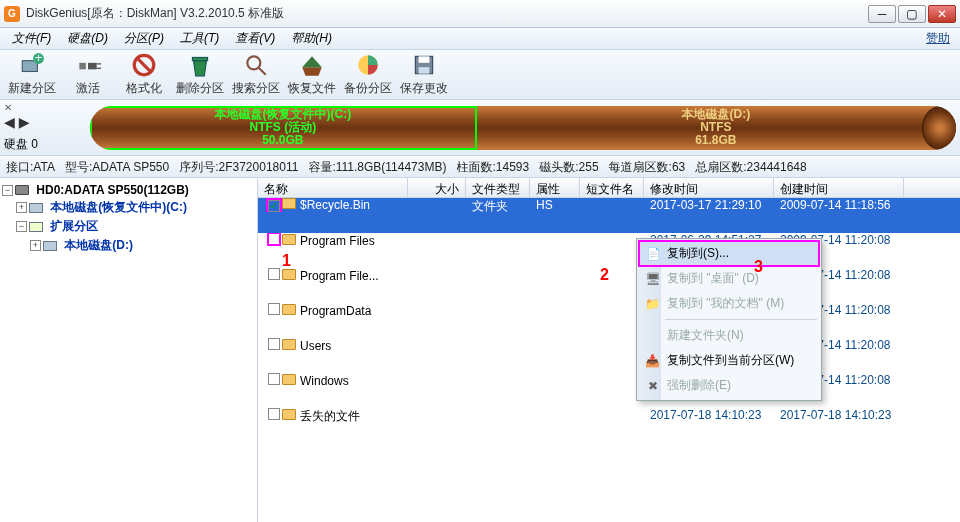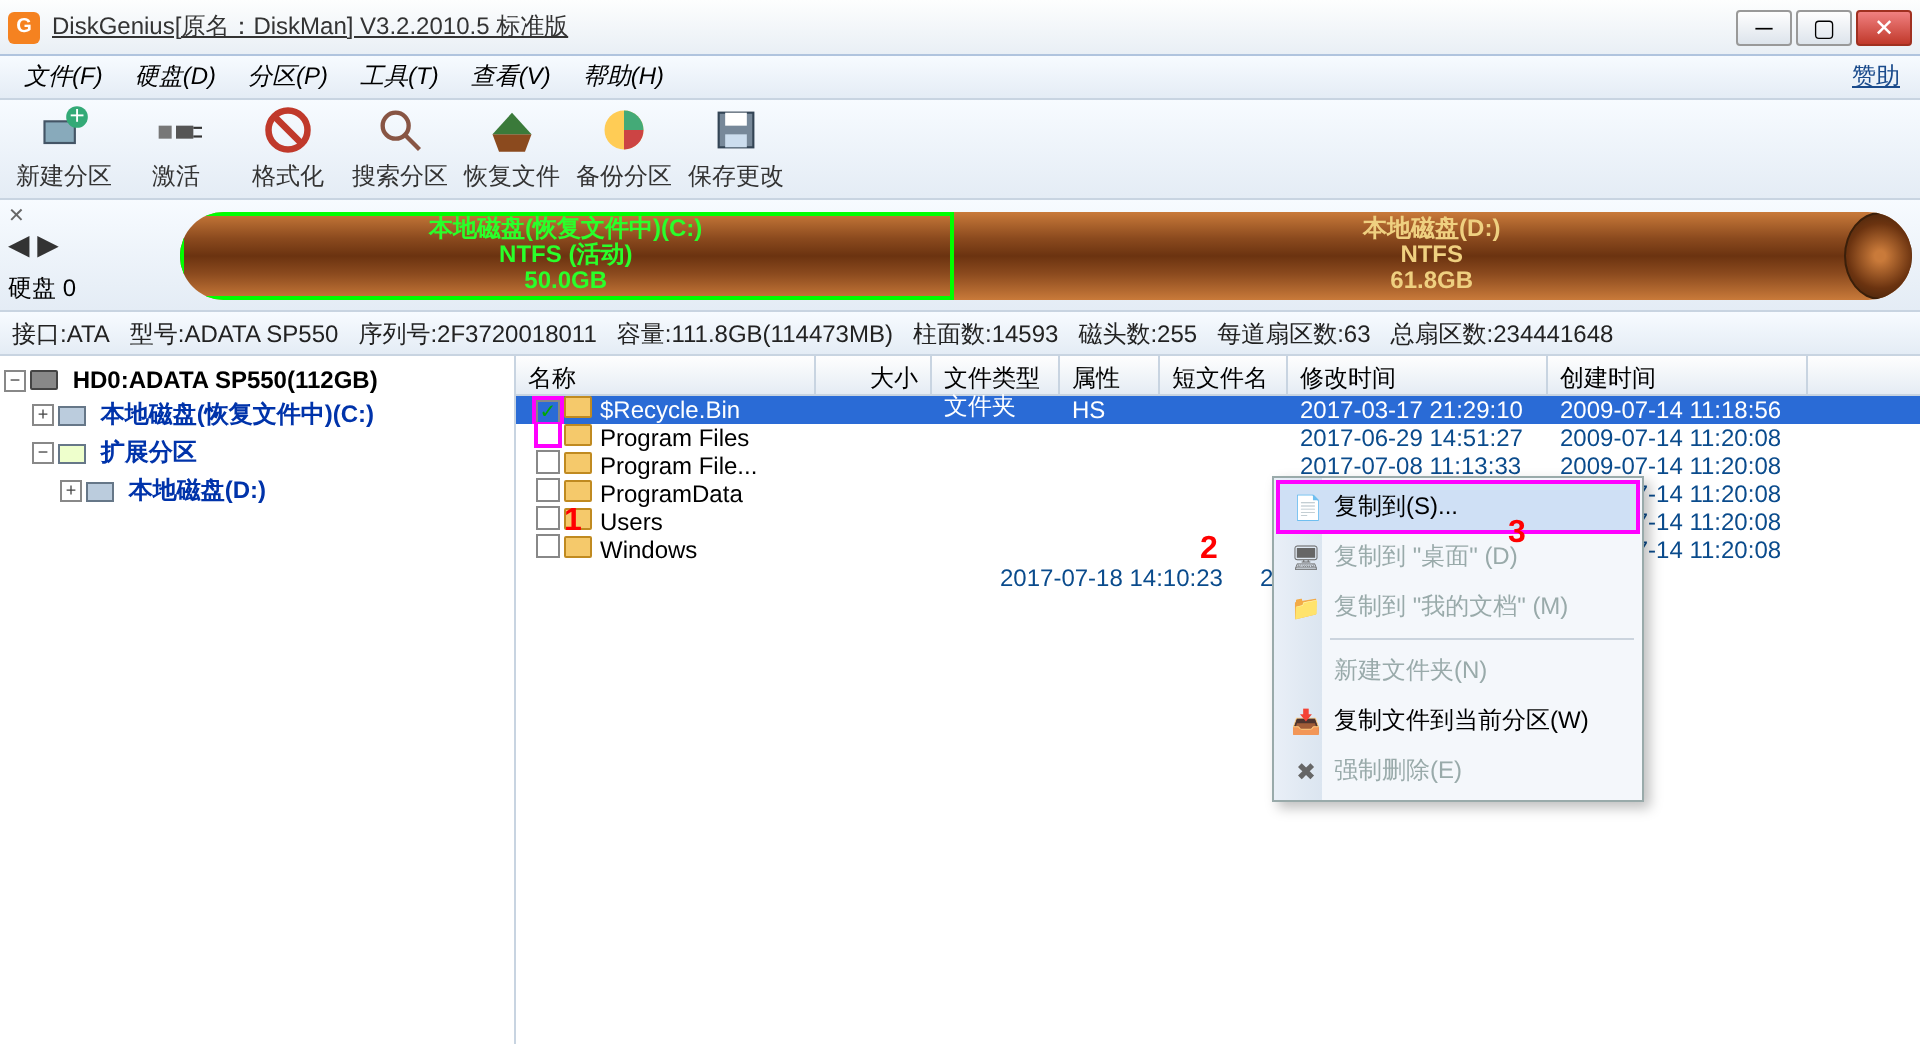--- a/index.html
+++ b/index.html
@@ -1,20 +1,20 @@
 <!DOCTYPE html>
 <html><head>
 <meta charset="utf-8">
 <style>
 * { box-sizing: border-box; margin: 0; padding: 0; font-family: "SimSun", "Microsoft YaHei", sans-serif; font-size: 12px; }
 body { background: #fff; width: 960px; height: 522px; overflow: hidden; position: relative; }
 
 .titlebar { height: 28px; background: linear-gradient(to bottom, #fdfefe, #e9eff5); display: flex; align-items: center; padding: 0 4px; border-bottom: 1px solid #b0c4de; }
 .titlebar .app-icon { width: 16px; height: 16px; background: #f58220; border-radius: 3px; margin-right: 6px; display: flex; align-items: center; justify-content: center; color: #fff; font-weight: bold; font-size: 10px; }
-.titlebar .title { flex: 1; color: #333; text-decoration: underline; }
+.titlebar .title { flex: 1; color: #333; }
 .titlebar .win-btns { display: flex; gap: 2px; }
 .titlebar .win-btn { width: 28px; height: 18px; border: 1px solid #999; background: linear-gradient(to bottom,#fefefe,#dde4ec); display: flex; align-items: center; justify-content: center; border-radius: 2px; cursor: default; }
 .titlebar .win-btn.close { background: linear-gradient(to bottom,#f08080,#c0392b); border-color:#a03020; color:#fff; }
 
 .menubar { height: 22px; background: linear-gradient(to bottom,#f7fbff,#e4ecf5); border-bottom: 1px solid #c8d4e1; display: flex; align-items: center; padding: 0 4px; }
 .menubar .menu-item { padding: 2px 8px; cursor: default; font-style: italic; }
 .menubar .sponsor { margin-left: auto; color: #1a4b8c; text-decoration: underline; cursor: pointer; padding-right: 6px; }
 
 .toolbar { height: 50px; background: linear-gradient(to bottom,#f7fbff,#e4ecf5); border-bottom: 1px solid #c8d4e1; display: flex; align-items: center; padding: 2px 6px; gap: 4px; }
 .toolbar .tool { width: 52px; display: flex; flex-direction: column; align-items: center; gap: 2px; cursor: pointer; padding: 2px; }
@@ -45,21 +45,21 @@
 .rightpane { flex: 1; display: flex; flex-direction: column; background:#fff; }
 .tabs { height: 22px; display: flex; align-items: flex-end; background: linear-gradient(to bottom,#f7fbff,#e4ecf5); border-bottom: 1px solid #c8d4e1; padding-left: 4px; gap: 0; }
 .tab { padding: 3px 12px; border: 1px solid #c8d4e1; border-bottom: none; background: #e8eef6; cursor:pointer; }
 .tab.active { background: #fff; border-bottom: 1px solid #fff; position: relative; top:1px; }
 
 .listhead { height: 20px; display: flex; background: linear-gradient(to bottom,#fefefe,#e5ecf4); border-bottom:1px solid #c8d4e1; }
 .listhead .col { border-right:1px solid #c8d4e1; padding: 3px 6px; overflow:hidden; white-space:nowrap; }
 .c-name{width:150px} .c-size{width:58px} .c-type{width:64px} .c-attr{width:50px} .c-short{width:64px} .c-mtime{width:130px} .c-ctime{width:130px}
 
 .listbody { flex:1; position: relative; background:#fff; }
-.row { display:flex; height:14px; align-items:flex-end; }
+.row { display:flex; height:35px; align-items:flex-start; }
 .row.sel { background:#2a6bd6; color:#fff; }
 .row .cell { padding: 0 6px; overflow:hidden; white-space:nowrap; }
 .cell.c-mtime, .cell.c-ctime { color:#0a4b8c; }
 .row.sel .cell { color:#fff; }
 .chk { width:12px; height:12px; border:1px solid #888; margin: 0 2px 0 4px; display:inline-flex; align-items:center; justify-content:center; font-size:10px; color:#0a0; }
 .chk.ck::before { content:"✓"; }
 .folder-ico { width:14px; height:11px; background:#f5c96b; border:1px solid #c08a20; border-radius:1px; display:inline-block; margin-right:4px; }
 .row.sel .chk { outline:2px solid #f0f; }
 .magenta-box { outline:2px solid #f0f; outline-offset:-1px; }
 
@@ -117,20 +117,27 @@
     </div>
   <div class="tool">
       <svg class="ico" viewBox="0 0 24 24">
         <circle cx="12" cy="12" r="9" fill="none" stroke="#c0392b" stroke-width="3"></circle>
         <line x1="5" y1="5" x2="19" y2="19" stroke="#c0392b" stroke-width="3"></line>
       </svg>
       <span class="lbl">格式化</span>
     </div>
   <div class="tool">
       <svg class="ico" viewBox="0 0 24 24">
+        <path d="M6 8 L18 8 L16 22 L8 22 Z" fill="#2a8a4a" stroke="#155"></path>
+        <rect x="5" y="5" width="14" height="3" fill="#2a8a4a" stroke="#155"></rect>
+      </svg>
+      <span class="lbl">删除分区</span>
+    </div>
+  <div class="tool">
+      <svg class="ico" viewBox="0 0 24 24">
         <circle cx="10" cy="10" r="6" fill="none" stroke="#854" stroke-width="2"></circle>
         <line x1="14" y1="14" x2="21" y2="21" stroke="#854" stroke-width="2"></line>
       </svg>
       <span class="lbl">搜索分区</span>
     </div>
   <div class="tool">
       <svg class="ico" viewBox="0 0 24 24">
         <path d="M3 14 L21 14 L18 22 L6 22 Z" fill="#8b4a1e"></path>
         <path d="M3 14 L12 4 L21 14 Z" fill="#3a7a3a"></path>
       </svg>
@@ -250,20 +257,21 @@
         <div class="row">
           <div class="cell c-name"><span class="chk"></span><span class="folder-ico"></span><span>Windows</span></div>
           <div class="cell c-size"></div>
           <div class="cell c-type"></div>
           <div class="cell c-attr"></div>
           <div class="cell c-short"></div>
           <div class="cell c-mtime">2017-07-18 13:20:10</div>
           <div class="cell c-ctime">2009-07-14 11:20:08</div>
         </div>
         <div class="row">
+          <div class="cell c-name"><span class="chk"></span><span class="folder-ico"></span><span>丢失的文件</span></div>
           <div class="cell c-size"></div>
           <div class="cell c-type"></div>
           <div class="cell c-attr"></div>
           <div class="cell c-short"></div>
           <div class="cell c-mtime">2017-07-18 14:10:23</div>
           <div class="cell c-ctime">2017-07-18 14:10:23</div>
         </div>
       </div>
   </div>
 </div>

